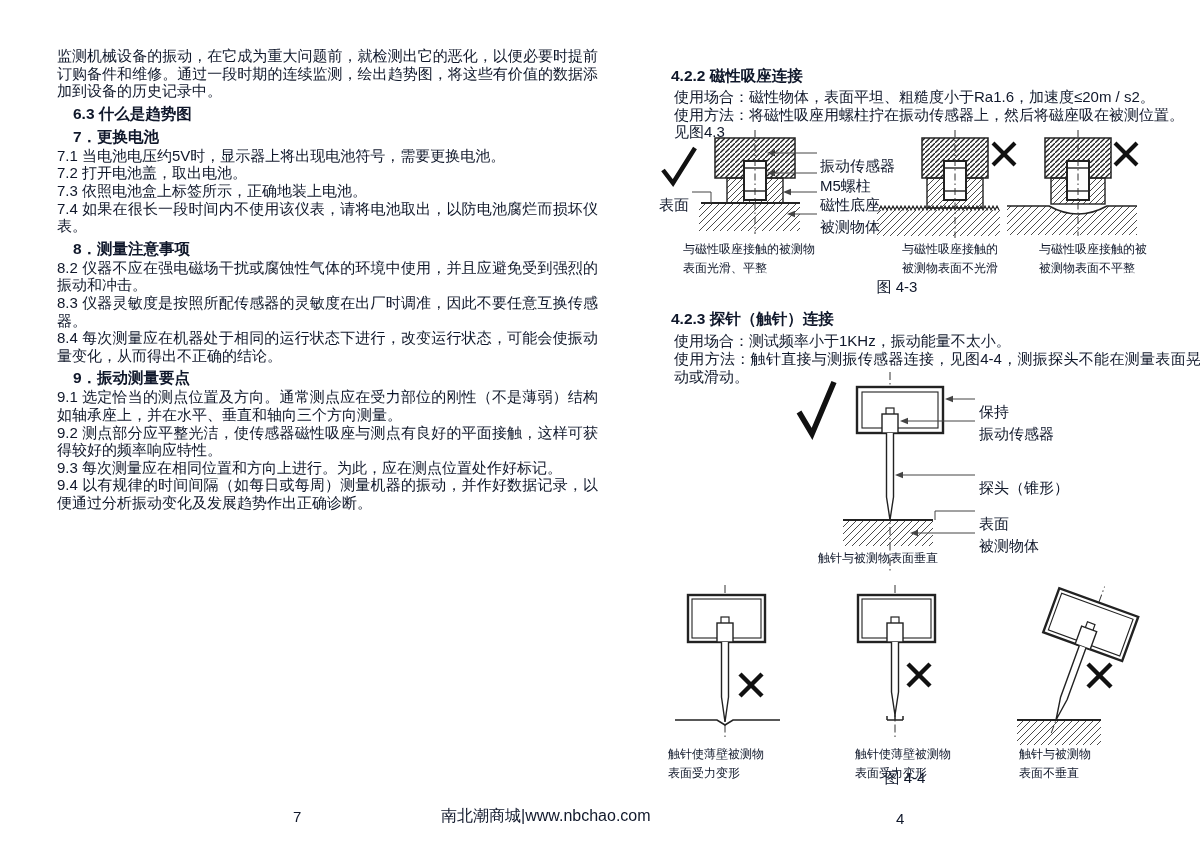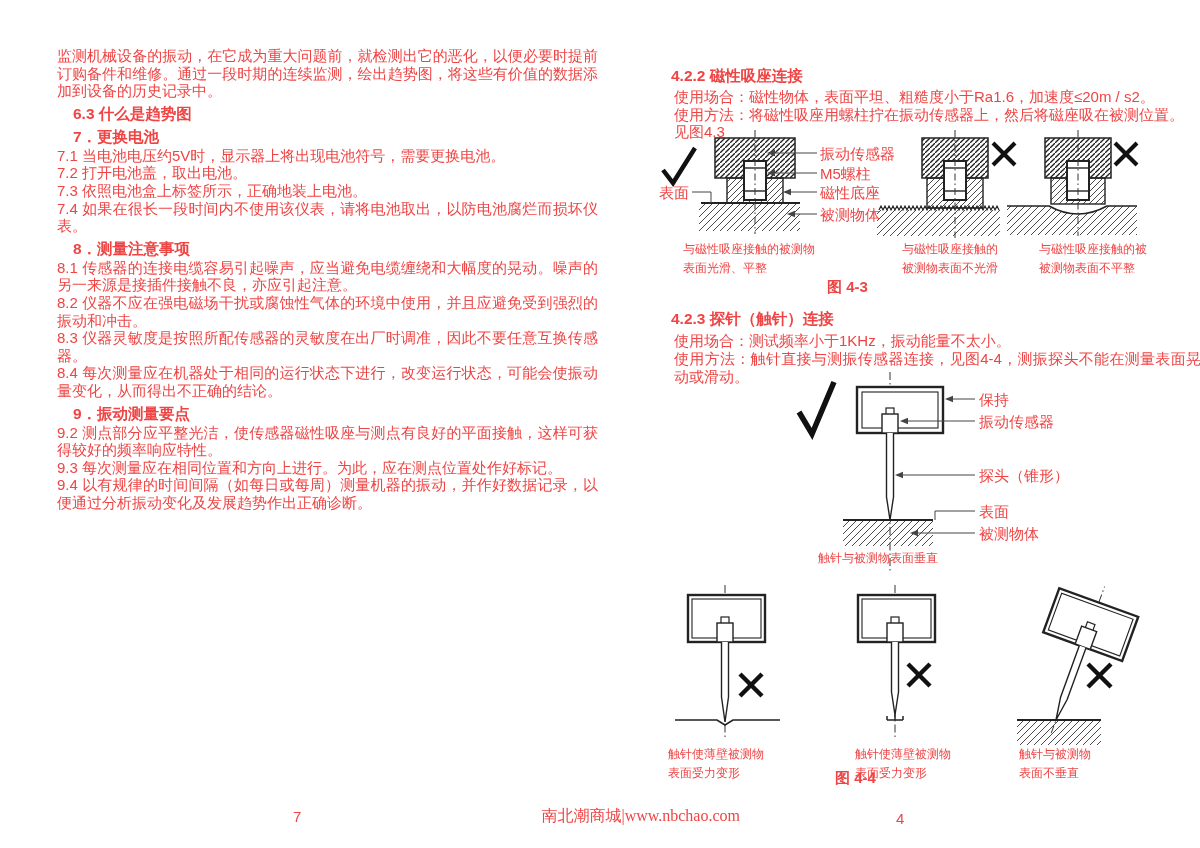--- a/index.html
+++ b/index.html
@@ -1,53 +1,53 @@
 <!DOCTYPE html>
 <html><head>
 <meta charset="utf-8">
 <style>
   html,body{margin:0;padding:0;background:#e8e8e8;}
   .sheet{position:relative;width:1200px;height:848px;background:#ffffff;overflow:hidden;
-         font-family:"Liberation Sans","DejaVu Sans",sans-serif;color:#ef4444;}
+         font-family:"Liberation Sans","DejaVu Sans",sans-serif;color:#0f172a;}
   
   .col-left{position:absolute;left:57px;top:47px;width:541px;}
   .col-left p{margin:0;font-size:15px;line-height:17.6px;text-align:justify;}
   .col-left h3{margin:4px 0 1px 16px;font-size:15.5px;line-height:19px;font-weight:bold;}
   
   .col-right{position:absolute;left:655px;top:0;width:545px;height:848px;}
   .col-right .rh{position:absolute;left:3px;margin:13px;font-size:15.5px;font-weight:bold;line-height:18px;white-space:nowrap;}
   .col-right .rp{position:absolute;left:3px;margin:16px;font-size:15px;line-height:17.6px;width:527px;text-align:justify;}
   .fig{position:absolute;left:0;width:545px;}
   .fig svg{position:absolute;left:0;top:0;}
-  .plabel{position:absolute;font-size:15px;line-height:15px;white-space:nowrap;}
+  .plabel{position:absolute;font-size:15px;line-height:15px;white-space:nowrap;margin-top:12px;}
   .fcap{position:absolute;font-size:12px;line-height:18.5px;white-space:nowrap;}
-  .figlabel{position:absolute;font-size:15px;font-weight:bold;width:140px;white-space:nowrap;}
+  .figlabel{position:absolute;font-size:15px;font-weight:normal;text-align:center;width:140px;white-space:nowrap;}
   
   .foot{position:absolute;font-size:15px;}
-  .foot-site{position:absolute;left:420px;top:806px;width:320px;text-align:right;font-size:16px;font-family:Liberation Serif, serif;}
+  .foot-site{position:absolute;left:441px;top:806px;width:320px;text-align:left;font-size:16px;}
 </style>
 </head>
 <body>
 
 <div class="sheet">
 
   <div class="col-left">
     <p>监测机械设备的振动，在它成为重大问题前，就检测出它的恶化，以便必要时提前订购备件和维修。通过一段时期的连续监测，绘出趋势图，将这些有价值的数据添加到设备的历史记录中。</p>
     <h3>6.3  什么是趋势图</h3>
     <h3>7．更换电池</h3>
     <p>7.1 当电池电压约5V时，显示器上将出现电池符号，需要更换电池。</p>
     <p>7.2 打开电池盖，取出电池。</p>
     <p>7.3 依照电池盒上标签所示，正确地装上电池。</p>
     <p>7.4 如果在很长一段时间内不使用该仪表，请将电池取出，以防电池腐烂而损坏仪表。</p>
     <h3>8．测量注意事项</h3>
-    <p>8.1 传感器的连接电缆容易引起噪声，应当避免电缆缠绕和大幅度的晃动。噪声的另一来源是接插件接触不良，亦应引起注意。</p>
     <p>8.2 仪器不应在强电磁场干扰或腐蚀性气体的环境中使用，并且应避免受到强烈的振动和冲击。</p>
     <p>8.3 仪器灵敏度是按照所配传感器的灵敏度在出厂时调准，因此不要任意互换传感器。</p>
     <p>8.4 每次测量应在机器处于相同的运行状态下进行，改变运行状态，可能会使振动量变化，从而得出不正确的结论。</p>
     <h3>9．振动测量要点</h3>
+    <p>9.1 选定恰当的测点位置及方向。通常测点应在受力部位的刚性（不是薄弱）结构如轴承座上，并在水平、垂直和轴向三个方向测量。</p>
     <p>9.2 测点部分应平整光洁，使传感器磁性吸座与测点有良好的平面接触，这样可获得较好的频率响应特性。</p>
     <p>9.3 每次测量应在相同位置和方向上进行。为此，应在测点位置处作好标记。</p>
     <p>9.4 以有规律的时间间隔（如每日或每周）测量机器的振动，并作好数据记录，以便通过分析振动变化及发展趋势作出正确诊断。</p>
   </div>
 
   <div class="col-right">
 
     <h3 class="rh" style="top:54px">4.2.2 磁性吸座连接</h3>
     <p class="rp" style="top:72px">使用场合：磁性物体，表面平坦、粗糙度小于Ra1.6，加速度≤20m / s2。</p>
     <p class="rp" style="top:90px">使用方法：将磁性吸座用螺柱拧在振动传感器上，然后将磁座吸在被测位置。</p>

